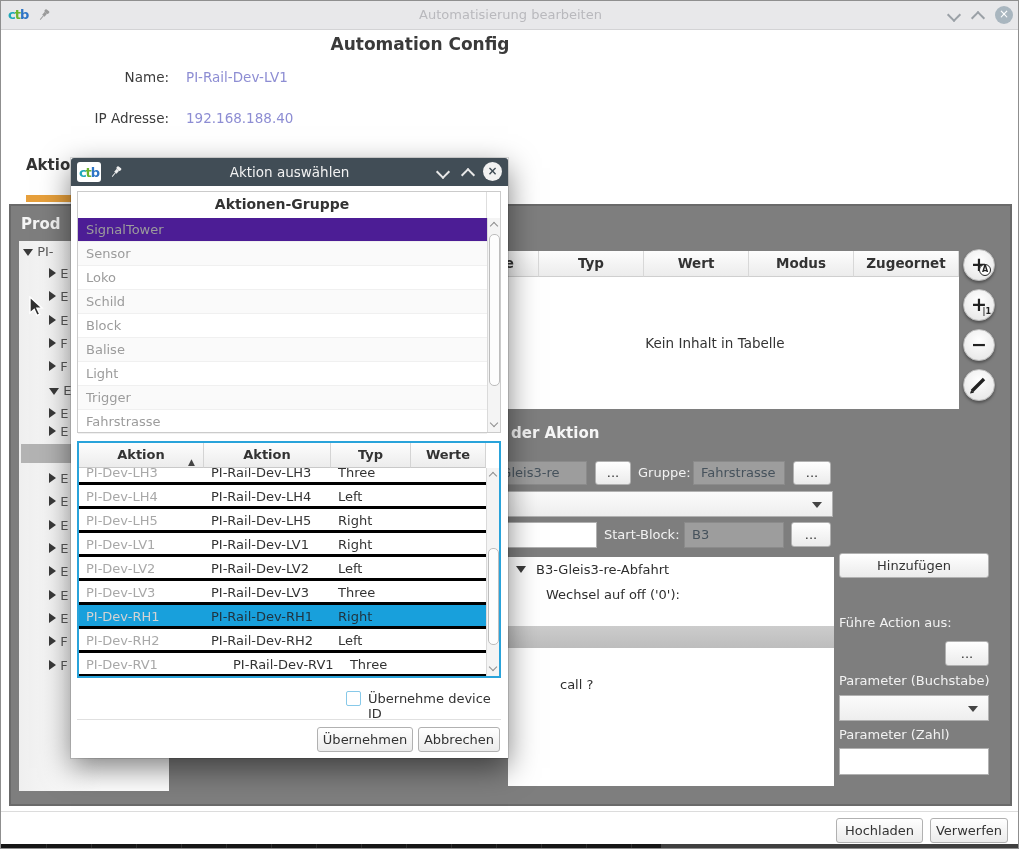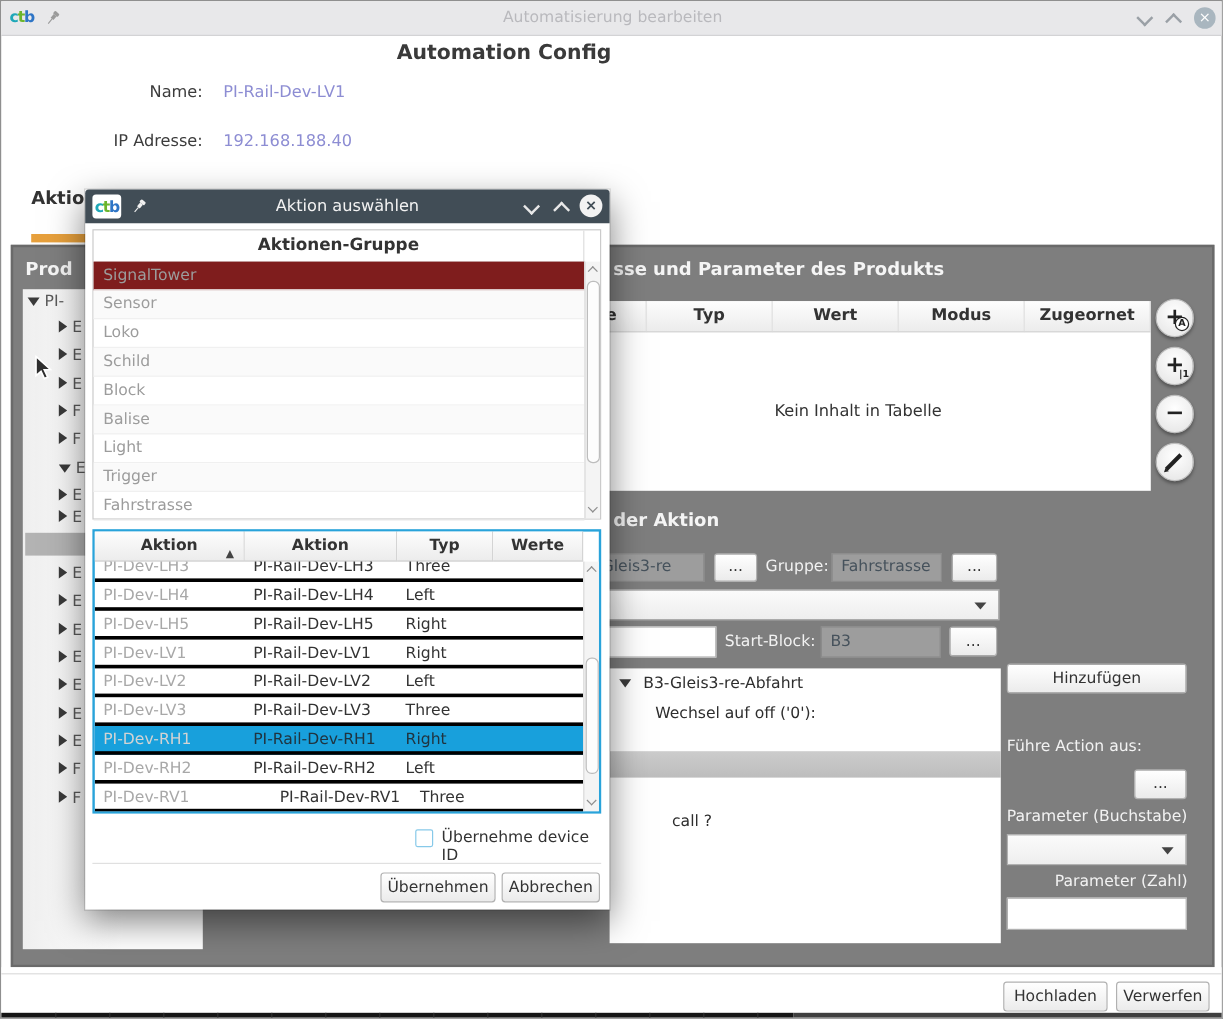--- a/index.html
+++ b/index.html
@@ -90,21 +90,21 @@
   .dlg-logo-box{left:6px;top:4px;width:24px;height:20px;background:#fff;border-radius:3px;text-align:center;}
   .chev.w{border-color:#e8e8e8;}
   .dlg-close{width:19px;height:19px;border-radius:50%;background:#f2f2f2;color:#414d56;text-align:center;
              line-height:18px;font-size:12px;font-weight:bold;}
 
   .group-list{left:6px;top:33px;width:424px;height:242px;border:1px solid #cbcbcb;box-sizing:border-box;background:#fff;}
   .gl-header{position:absolute;left:0;top:0;width:408px;height:26px;line-height:25px;text-align:center;
              font-size:14px;font-weight:bold;color:#333;border-bottom:1px solid #cfcfcf;border-right:1px solid #dedede;}
   .gl-item{position:absolute;left:0;width:409px;height:24px;line-height:23px;padding-left:8px;box-sizing:border-box;
            font-size:13px;color:#9c9c9c;border-bottom:1px solid #f0f0f0;}
-  .gl-item.sel{background:#7f1d1d;}
+  .gl-item.sel{background:#4c1d95;}
   .gl-item.alt{background:#fafafa;}
 
   .scrollbar{position:absolute;width:13px;background:#f4f4f4;border-left:1px solid #dadada;box-sizing:border-box;}
   .sb-thumb{position:absolute;left:1px;width:9px;background:#fdfdfd;border:1px solid #bdbdbd;border-radius:5px;}
   .sb-chev{position:absolute;left:3px;width:5px;height:5px;border-left:1.5px solid #8e8e8e;border-bottom:1.5px solid #8e8e8e;}
   .sb-chev.up{transform:rotate(135deg);}
   .sb-chev.down{transform:rotate(-45deg);}
 
   .dlg-table{left:6px;top:283px;width:424px;height:237px;border:2px solid #29a3da;box-sizing:border-box;background:#fff;}
   .dt-header{position:absolute;left:0;top:0;width:100%;height:32px;display:flex;}
@@ -179,21 +179,20 @@
       <div class="ltrow" style="top: 253px; left: 30px;"><span class="tri-r"></span><span style="color: rgb(90, 90, 90);">&nbsp;E</span></div>
       <div class="ltrow" style="top: 277px; left: 30px;"><span class="tri-r"></span><span style="color: rgb(90, 90, 90);">&nbsp;E</span></div>
       <div class="ltrow" style="top: 300px; left: 30px;"><span class="tri-r"></span><span style="color: rgb(90, 90, 90);">&nbsp;E</span></div>
       <div class="ltrow" style="top: 323px; left: 30px;"><span class="tri-r"></span><span style="color: rgb(90, 90, 90);">&nbsp;E</span></div>
       <div class="ltrow" style="top: 347px; left: 30px;"><span class="tri-r"></span><span style="color: rgb(90, 90, 90);">&nbsp;E</span></div>
       <div class="ltrow" style="top: 370px; left: 30px;"><span class="tri-r"></span><span style="color: rgb(90, 90, 90);">&nbsp;E</span></div>
       <div class="ltrow" style="top: 393px; left: 30px;"><span class="tri-r"></span><span style="color: rgb(90, 90, 90);">&nbsp;F</span></div>
       <div class="ltrow" style="top: 417px; left: 30px;"><span class="tri-r"></span><span style="color: rgb(90, 90, 90);">&nbsp;F</span></div>
     </div>
 
-  <div class="abs section-title" style="left:510px;top:214px;">sse und Parameter des Produkts</div>
   <div class="abs prod-table">
     <div class="prod-header" id="prodHeader">
         <div class="prod-hcell" style="width: 68px;">ne</div>
         <div class="prod-hcell" style="width: 105px;">Typ</div>
         <div class="prod-hcell" style="width: 105px;">Wert</div>
         <div class="prod-hcell" style="width: 105px;">Modus</div>
         <div class="prod-hcell" style="width: 105px;">Zugeornet</div>
       </div>
     <div class="prod-empty">Kein Inhalt in Tabelle</div>
   </div>
@@ -232,21 +231,21 @@
     </div>
 
   <div class="abs btn" style="left:838px;top:552px;width:150px;height:25px;line-height:23px;">Hinzufügen</div>
   <div class="abs glabel" style="left:838px;top:614px;">Führe Action aus:</div>
   <div class="abs btn" style="left:944px;top:640px;width:44px;height:25px;line-height:23px;">...</div>
   <div class="abs glabel" style="left:838px;top:672px;">Parameter (Buchstabe)</div>
   <div class="abs dd" style="left:838px;top:694px;width:150px;height:26px;">
     <span></span>
     <span class="dd-arr"></span>
   </div>
-  <div class="abs glabel" style="left:838px;top:726px;margin-left:40px;">Parameter (Zahl)</div>
+  <div class="abs glabel" style="left:838px;top:726px;">Parameter (Zahl)</div>
   <input class="abs winput" style="left: 838px; top: 747px; width: 150px; height: 27px;" value="">
 
   <div class="abs footer-strip"></div>
   <div class="abs footer-line"></div>
   <div class="abs btn" style="left:835px;top:817px;width:87px;height:25px;line-height:23px;">Hochladen</div>
   <div class="abs btn" style="left:929px;top:817px;width:78px;height:25px;line-height:23px;">Verwerfen</div>
   <div class="abs taskbar-left" id="taskbarLeft">
       <div class="task-seg" style="left: 45px;"></div>
       <div class="task-seg" style="left: 90px;"></div>
       <div class="task-seg" style="left: 135px;"></div>

